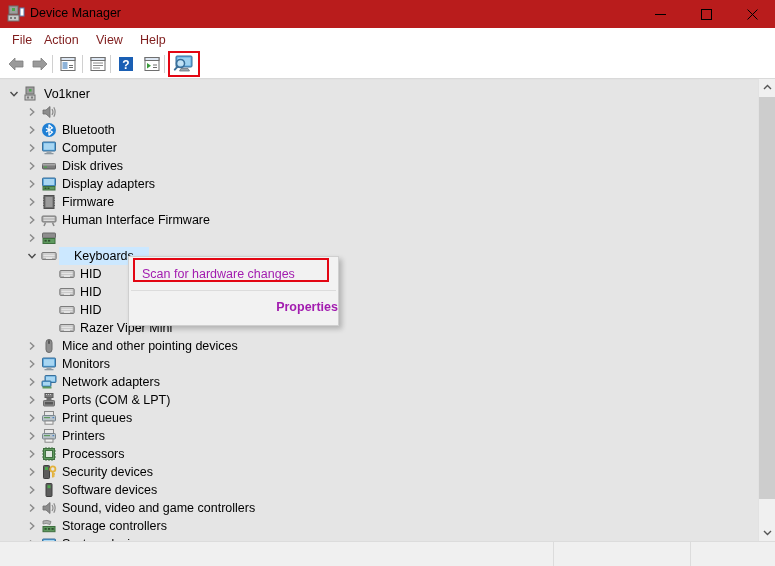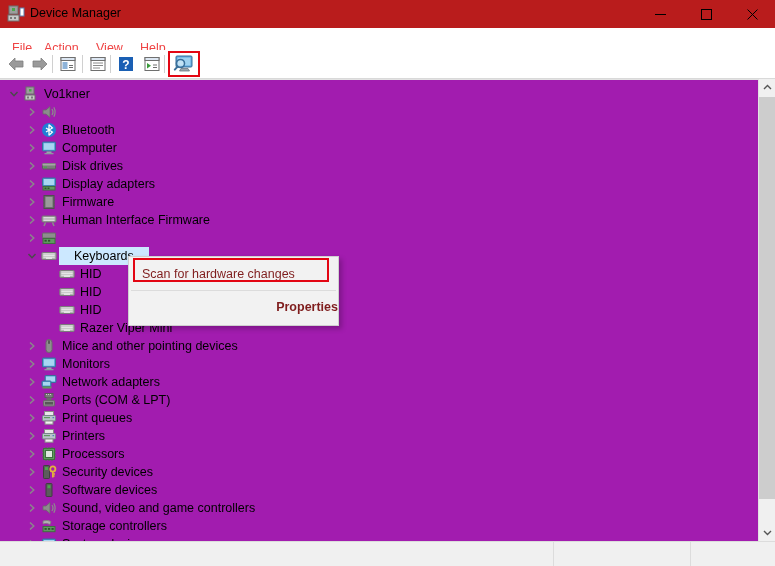--- a/index.html
+++ b/index.html
@@ -34,22 +34,22 @@
   #btn-min{right:92px;}
   #btn-max{right:46px;}
   #btn-close{right:0px;}
 
   
   .menubar{
     position:absolute;left:0;top:28px;width:775px;height:22px;
     background:#ffffff;
   }
   .menu-item{
-    position:absolute;top:9px;height:22px;line-height:22px;
-    font-size:12.5px;color:#ef4444;padding:0 6px;white-space:nowrap;
+    position:absolute;top:1px;height:22px;line-height:22px;
+    font-size:12.5px;color:#7f1d1d;padding:0 6px;white-space:nowrap;
   }
   #menu-file{left:6px;}
   #menu-action{left:38px;}
   #menu-view{left:90px;}
   #menu-help{left:134px;}
 
   
   .toolbar{
     position:absolute;left:0;top:50px;width:775px;height:28px;
     background:#ffffff;border-bottom:1px solid #d9d9d9;
@@ -63,21 +63,21 @@
   }
   .tb-highlight{
     position:absolute;left:168px;top:51px;width:32px;height:26px;
     border:2px solid #e30613;box-sizing:border-box;
     background:transparent;
   }
 
   
   .treepane{
     position:absolute;left:0;top:79px;width:775px;height:462px;
-    background:#a21caf;overflow:hidden;
+    background:#e5e5e5;overflow:hidden;
     border-top:1px solid #e2e2e2;
   }
   .tree-inner{position:absolute;left:0;top:0;width:758px;}
 
   .row{
     position:absolute;left:0;height:18px;width:758px;
     display:flex;align-items:center;white-space:nowrap;
   }
   .row .chev{
     width:12px;height:12px;flex:0 0 12px;
@@ -128,21 +128,21 @@
   .ctxmenu{
     position:absolute;left:128px;top:256px;width:211px;
     background:#f2f2f2;
     border:1px solid #cfcfcf;
     box-shadow:3px 3px 5px rgba(0,0,0,0.22);
     box-sizing:border-box;
     padding:5px 0 6px 0;
   }
   .ctx-item{
     height:24px;line-height:24px;
-    font-size:12.5px;color:#7f1d1d;
+    font-size:12.5px;color:#a21caf;
     padding-left:13px;white-space:nowrap;
   }
   .ctx-item.bold{font-weight:bold;text-align:right;}
   .ctx-sep{
     height:1px;background:#dcdcdc;margin:4px 2px 4px 2px;
   }
   .ctx-highlight{
     position:absolute;left:133px;top:258px;width:196px;height:24px;
     border:2px solid #e30613;box-sizing:border-box;
   }

